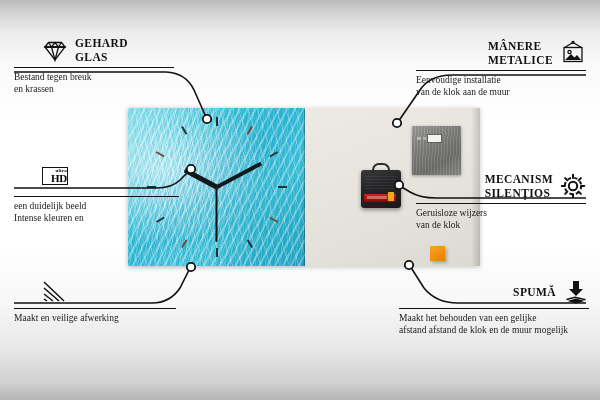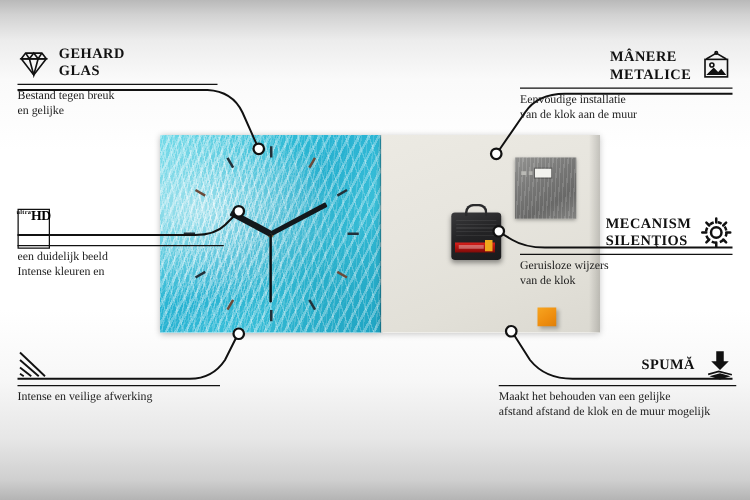--- a/index.html
+++ b/index.html
@@ -99,26 +99,26 @@
     background:linear-gradient(145deg,#f7a520 0%,#ef8f10 55%,#e07f08 100%);
     box-shadow:2px 2px 3px rgba(0,0,0,.25); }
 
   
   .callout { position:absolute; }
   .ctitle { font-weight:bold; font-size:11.5px; letter-spacing:.4px;
             color:#111; line-height:14px; text-transform:uppercase; white-space:nowrap; }
   .cdesc  { font-size:9.5px; color:#1a1a1a; line-height:12px; white-space:nowrap; }
   .rule { height:1px; background:#111; }
   .icon { width:26px; height:26px; flex:0 0 26px; }
-  .hd-box { width:26px; height:32px; border:1.6px solid #111; display:flex;
-            flex-direction:row; align-items:flex-start; justify-content:center; line-height:1; }
+  .hd-box { width:26px; height:18px; border:1.6px solid #111; display:flex;
+            flex-direction:column; align-items:flex-end; justify-content:center; line-height:1; }
   .hd-box em { font-style:normal; font-size:5px; font-weight:bold; letter-spacing:.2px; }
   .hd-box strong { font-size:11px; font-weight:bold; letter-spacing:-.3px; }
 
-  .row { display:flex; align-items:center; gap:7px; }
+  .row { display:flex; align-items:center; gap:7px;margin-left:28px; }
   .row.rt { justify-content:flex-end; }
   .ta-r { text-align:left; }
 
   svg.lines { position:absolute; left:0; top:0; width:600px; height:400px;
               pointer-events:none; overflow:visible; }
 </style>
 </head>
 <body>
 
 <div id="stage">
@@ -222,21 +222,21 @@
           <path d="M3 10 H23"></path>
         </svg>
       </span>
       <span>
         <div class="ctitle">GEHARD</div>
         <div class="ctitle">GLAS</div>
       </span>
     </div>
     <div class="rule" style="margin:3px 0 3px;"></div>
     <div class="cdesc">Bestand tegen breuk</div>
-    <div class="cdesc">en gelijke</div>
+    <div class="cdesc">en krassen</div>
   </div>
 
   <div class="callout" style="left:14px; top:167px; width:165px;">
     <div class="row">
       <span class="icon">
         <span class="hd-box">
           <em>ultra</em>
           <strong>HD</strong>
         </span>
       </span>
@@ -251,21 +251,21 @@
       <span class="icon">
         <svg viewBox="0 0 26 26" width="26" height="26" fill="none" stroke="#111" stroke-width="1.5">
           <path d="M2 3 L22 22"></path>
             <path d="M2 9 L17 22"></path>
             <path d="M2 15 L11 22"></path>
             <path d="M2 20 L5 22"></path>
         </svg>
       </span>
     </div>
     <div class="rule" style="margin:3px 0 3px;"></div>
-    <div class="cdesc">Intense en veilige afwerking</div>
+    <div class="cdesc">Maakt en veilige afwerking</div>
   </div>
 
   <div class="callout ta-r" style="right:14px; top:39px; width:170px;">
     <div class="row rt">
       <span>
         <div class="ctitle">MÂNERE</div>
         <div class="ctitle">METALICE</div>
       </span>
       <span class="icon">
         <svg viewBox="0 0 26 26" width="26" height="26" fill="none" stroke="#111" stroke-width="1.3">

